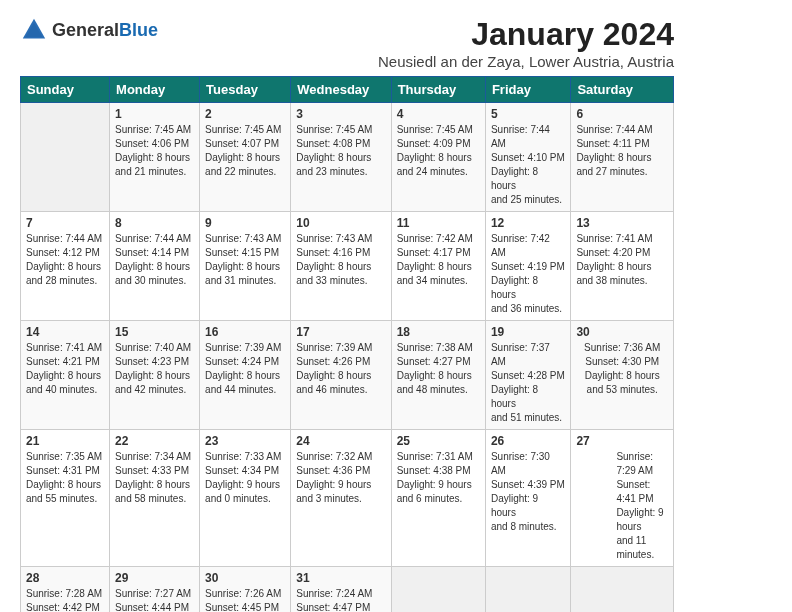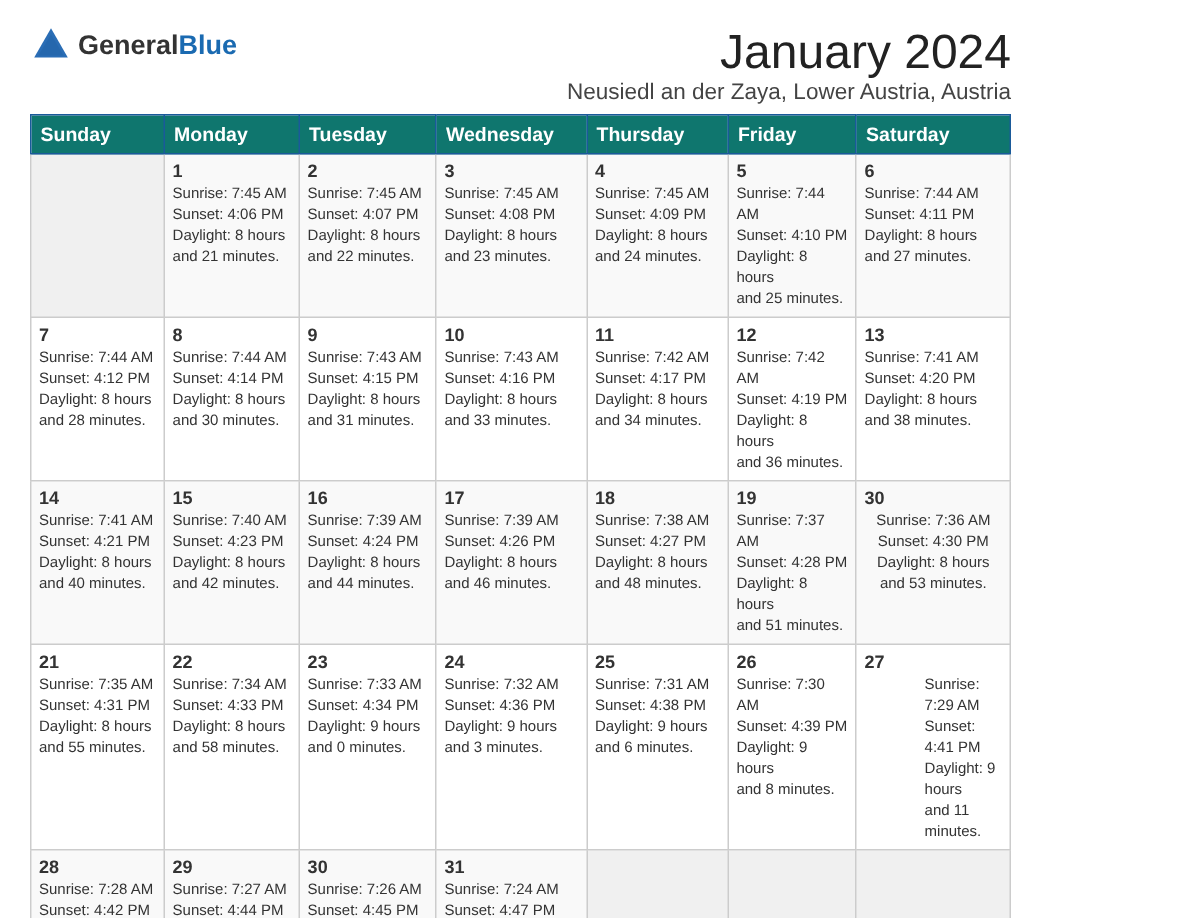--- a/index.html
+++ b/index.html
@@ -38,21 +38,21 @@
     }
     .logo-icon {
       width: 28px;
       height: 28px;
     }
     .title-block {
       text-align: right;
     }
     .main-title {
       font-size: 32px;
-      font-weight: normal;
+      font-weight: bold;
       color: #222;
     }
     .subtitle {
       font-size: 15px;
       color: #444;
     }
     .calendar {
       width: 100%;
       border-collapse: collapse;
       margin-top: 6px;

